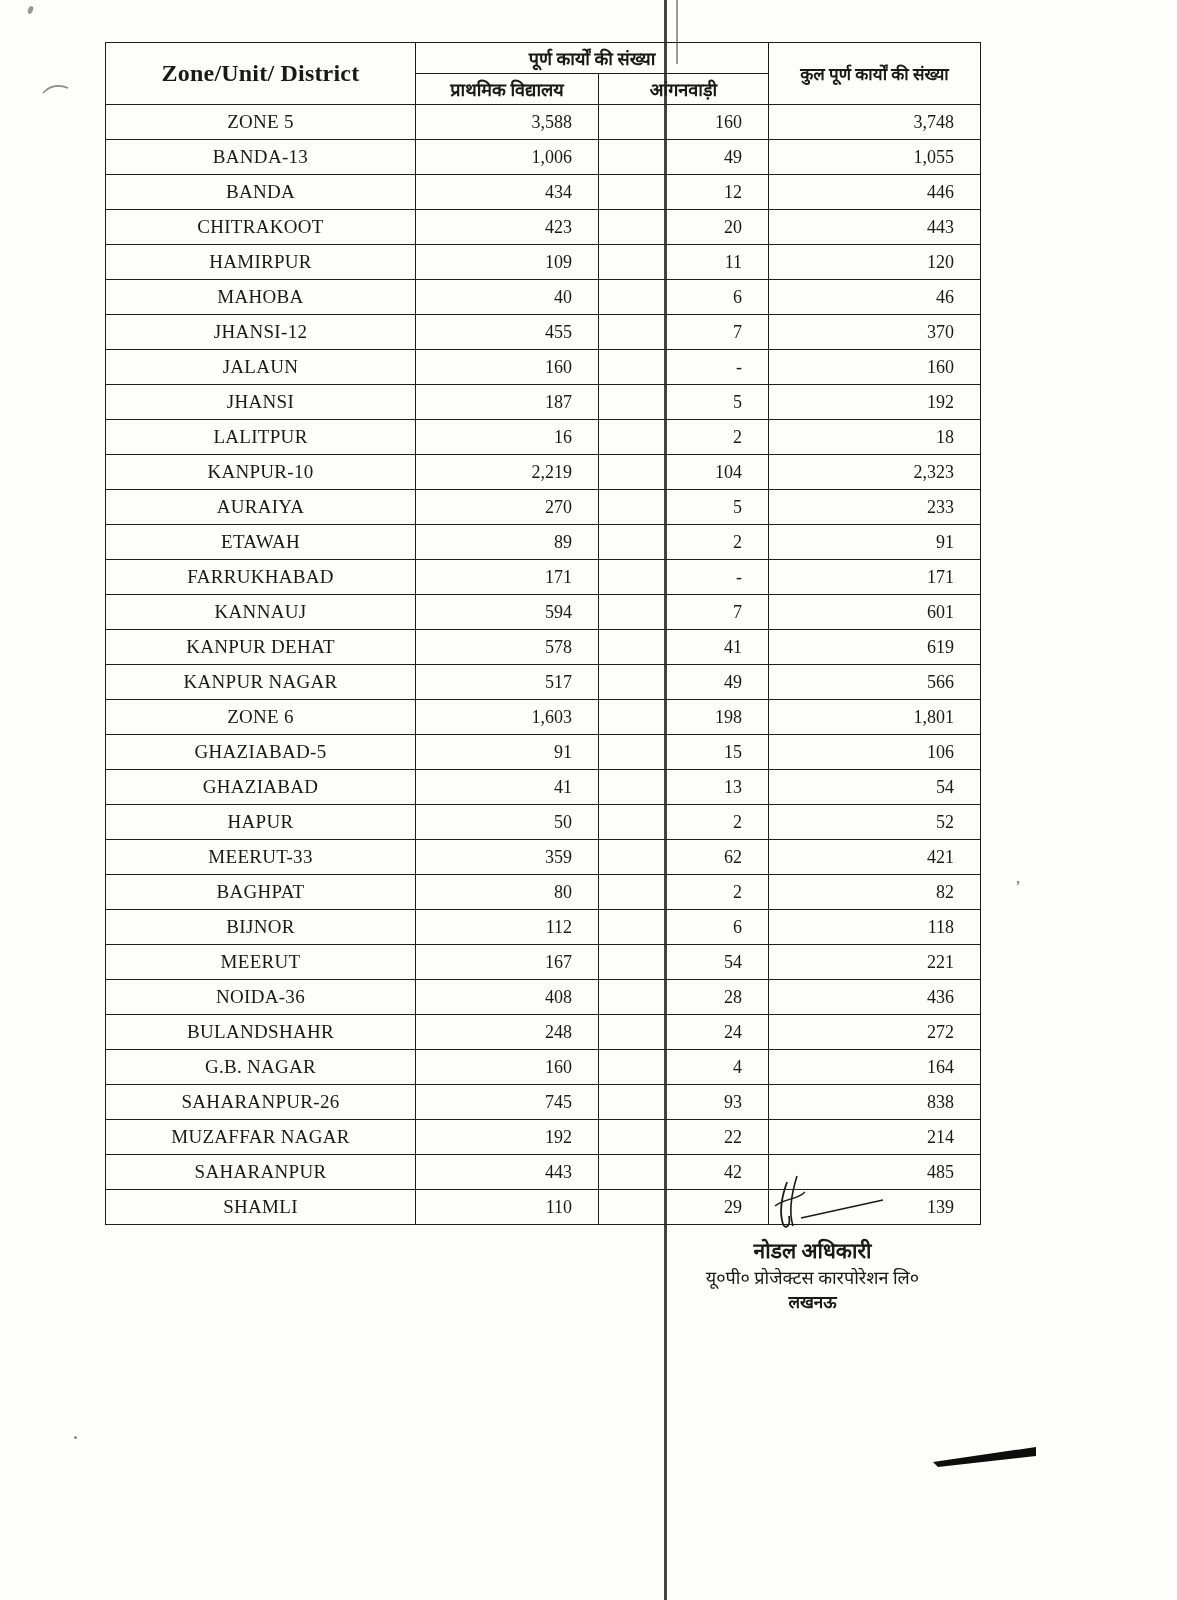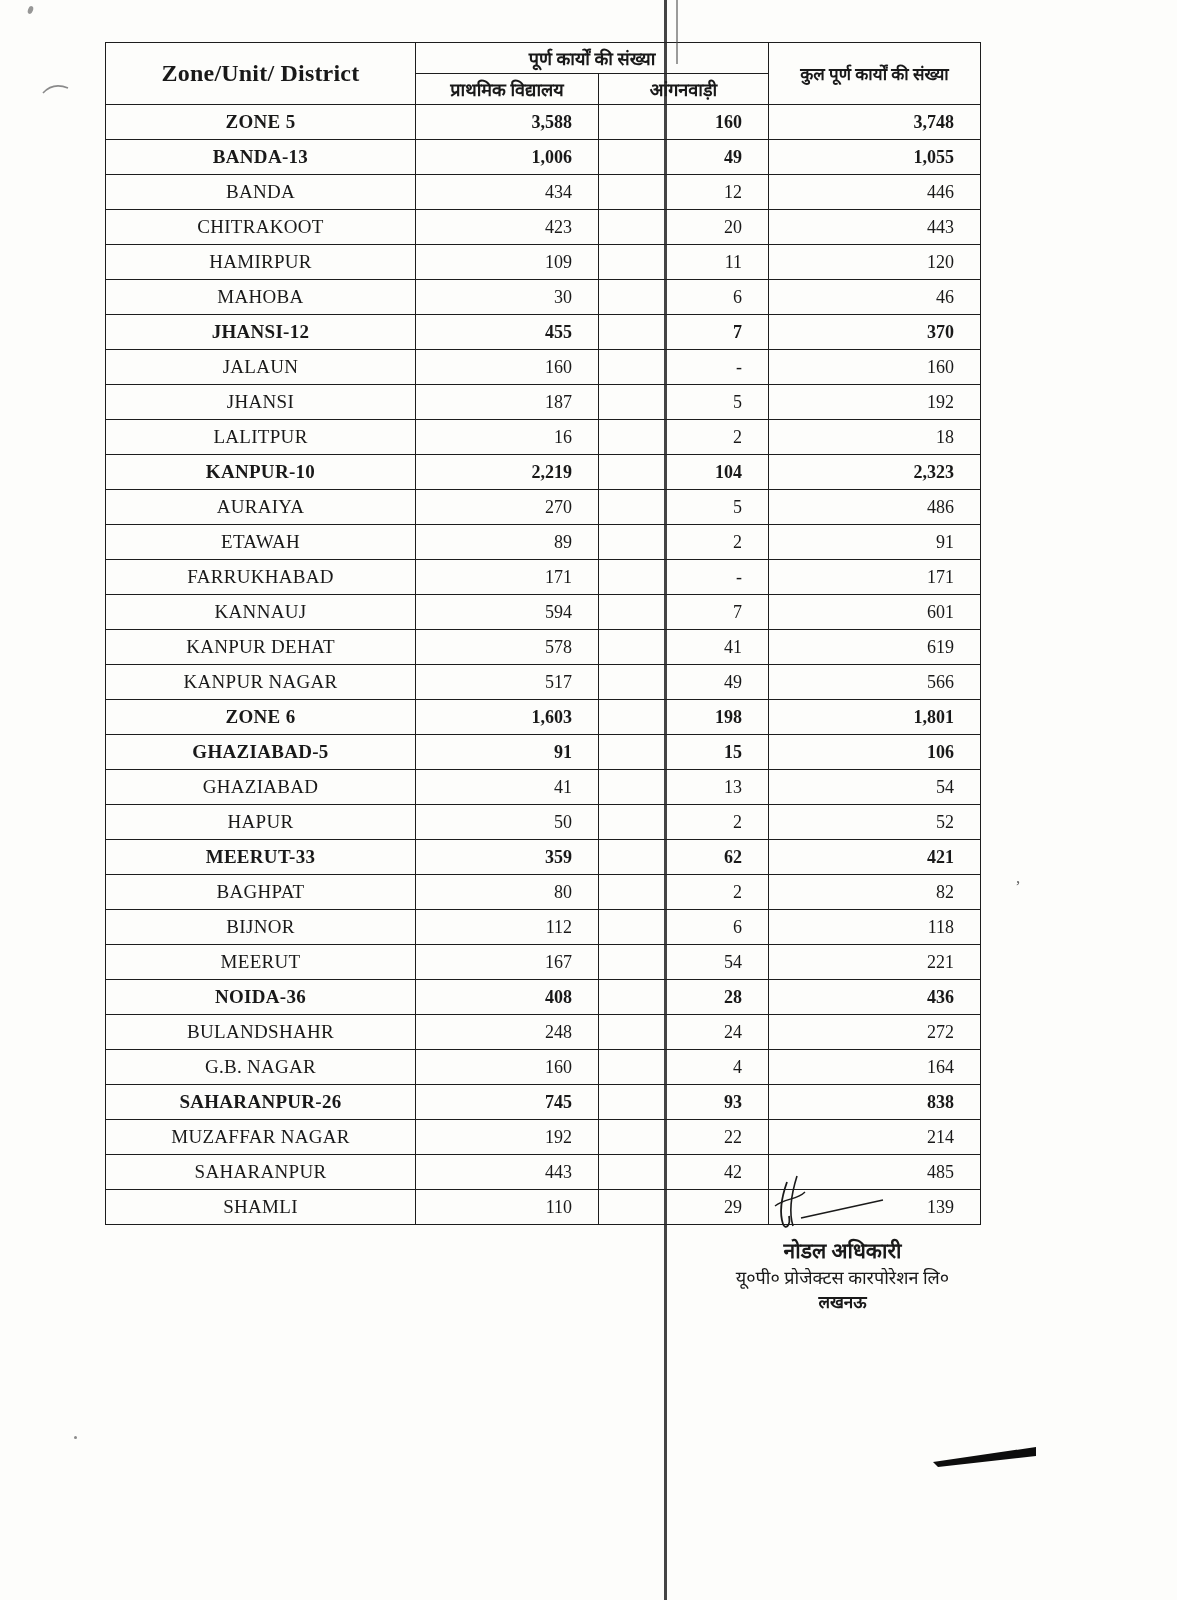--- a/index.html
+++ b/index.html
@@ -19,24 +19,24 @@
     overflow:hidden;
   }
   .doc-table thead th{font-weight:bold;text-align:center;vertical-align:middle;}
   th.h-district{font-size:24px;letter-spacing:.2px;}
   th.h-group{font-size:18px;height:30px;}
   th.h-sub{font-size:18px;font-weight:normal;height:30px;}
   th.h-total{font-size:17px;padding:0 15px;}
   .doc-table td{height:34px;font-size:19px;vertical-align:middle;}
   td.cell-district{text-align:center;letter-spacing:.3px;}
   td.cell-num{text-align:right;padding-right:26px;font-size:18px;}
-  tr.bold-row td{font-weight:bold;}
+  tr.bold-row td{font-weight:normal;}
   .fold-line{position:absolute;left:664px;top:0;width:3px;height:1600px;background:#232323;opacity:.85;z-index:5;}
   .fold-line-2{position:absolute;left:676px;top:0;width:2px;height:64px;background:#4a4a4a;opacity:.55;z-index:5;}
-  .sign-block{position:absolute;left:720px;top:1238px;width:245px;text-align:center;z-index:2;line-height:1.25;}
+  .sign-block{position:absolute;left:690px;top:1238px;width:245px;text-align:center;z-index:2;line-height:1.25;}
   .sign-line1{font-size:21px;font-weight:bold;}
   .sign-line2{font-size:18px;margin-top:3px;}
   .sign-line3{font-size:17px;font-weight:bold;margin-top:2px;}
   .sign-svg{position:absolute;left:755px;top:1172px;z-index:2;}
   .ink-mark{position:absolute;left:933px;top:1444px;z-index:2;}
   .artifact{position:absolute;z-index:1;}
 </style>
 </head>
 <body>
 
@@ -84,21 +84,21 @@
         <td class="cell-num">443</td>
       </tr>
       <tr>
         <td class="cell-district">HAMIRPUR</td>
         <td class="cell-num">109</td>
         <td class="cell-num">11</td>
         <td class="cell-num">120</td>
       </tr>
       <tr>
         <td class="cell-district">MAHOBA</td>
-        <td class="cell-num">30</td>
+        <td class="cell-num">40</td>
         <td class="cell-num">6</td>
         <td class="cell-num">46</td>
       </tr>
       <tr class="bold-row">
         <td class="cell-district">JHANSI-12</td>
         <td class="cell-num">455</td>
         <td class="cell-num">7</td>
         <td class="cell-num">370</td>
       </tr>
       <tr>
@@ -122,21 +122,21 @@
       <tr class="bold-row">
         <td class="cell-district">KANPUR-10</td>
         <td class="cell-num">2,219</td>
         <td class="cell-num">104</td>
         <td class="cell-num">2,323</td>
       </tr>
       <tr>
         <td class="cell-district">AURAIYA</td>
         <td class="cell-num">270</td>
         <td class="cell-num">5</td>
-        <td class="cell-num">486</td>
+        <td class="cell-num">233</td>
       </tr>
       <tr>
         <td class="cell-district">ETAWAH</td>
         <td class="cell-num">89</td>
         <td class="cell-num">2</td>
         <td class="cell-num">91</td>
       </tr>
       <tr>
         <td class="cell-district">FARRUKHABAD</td>
         <td class="cell-num">171</td>

